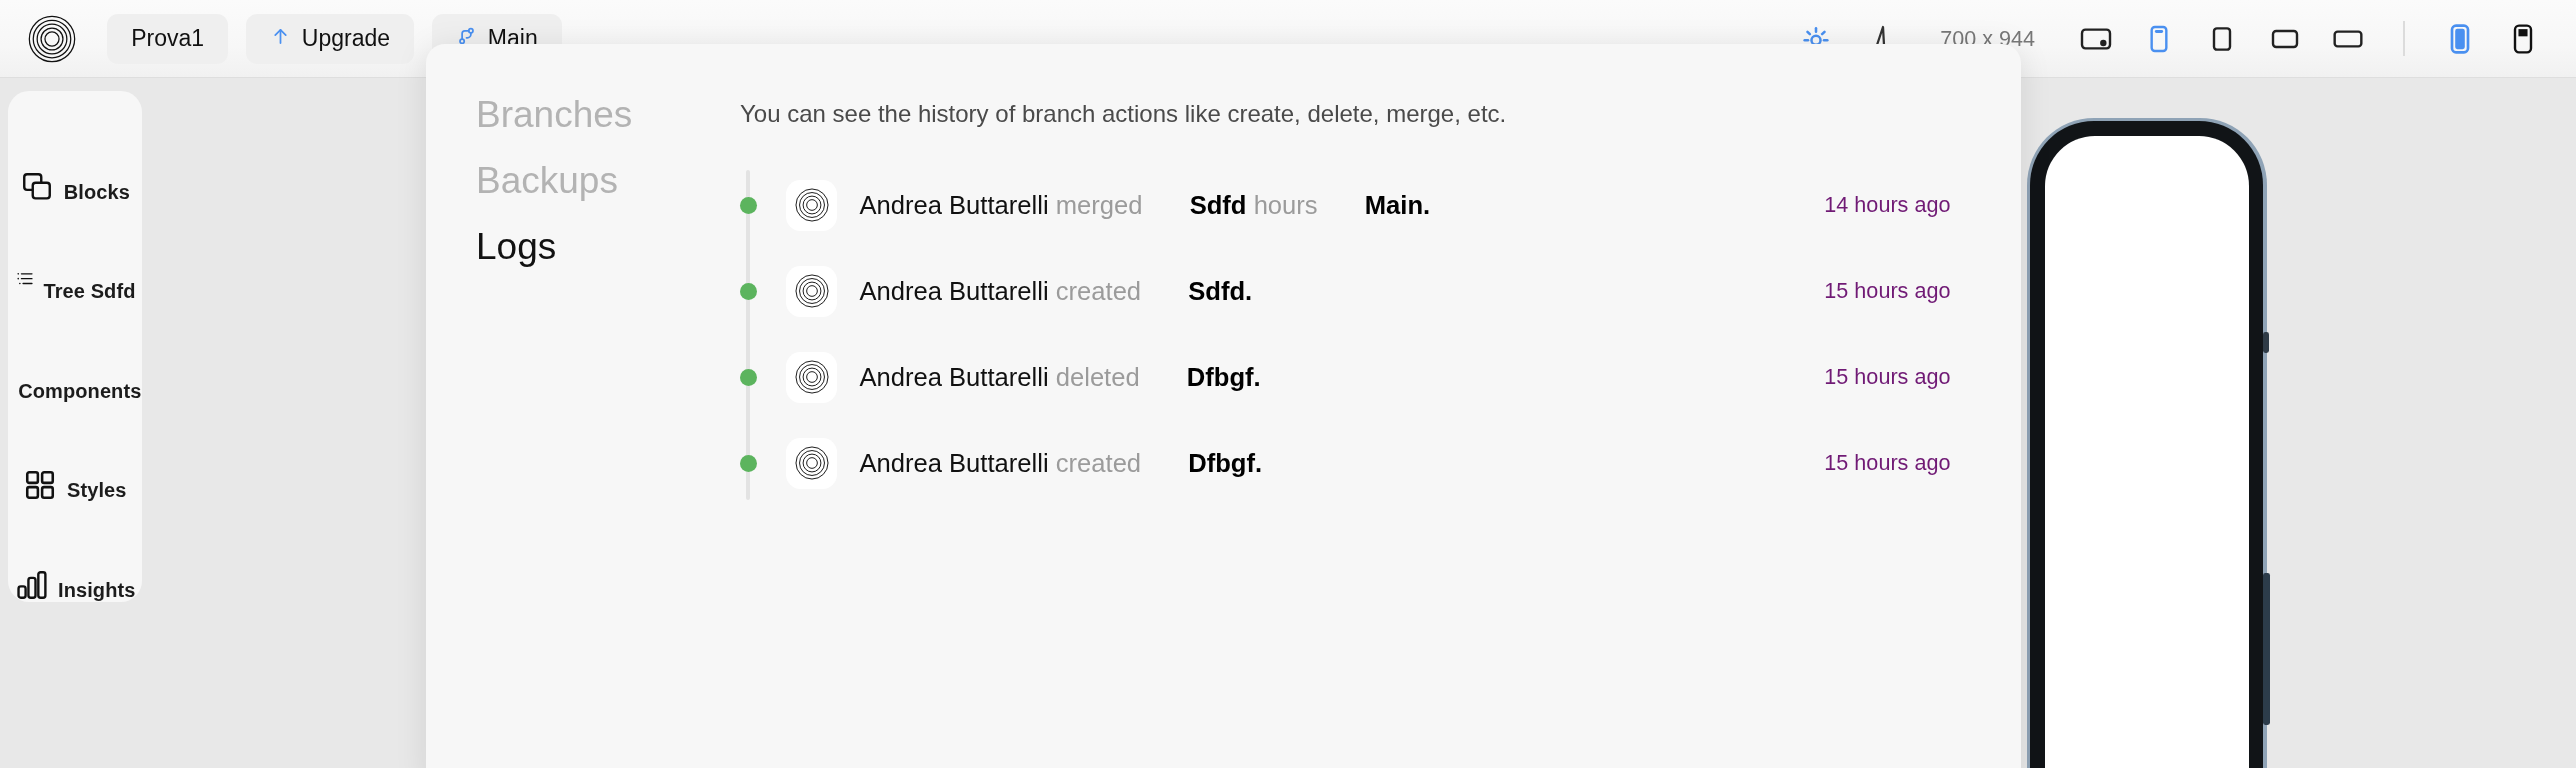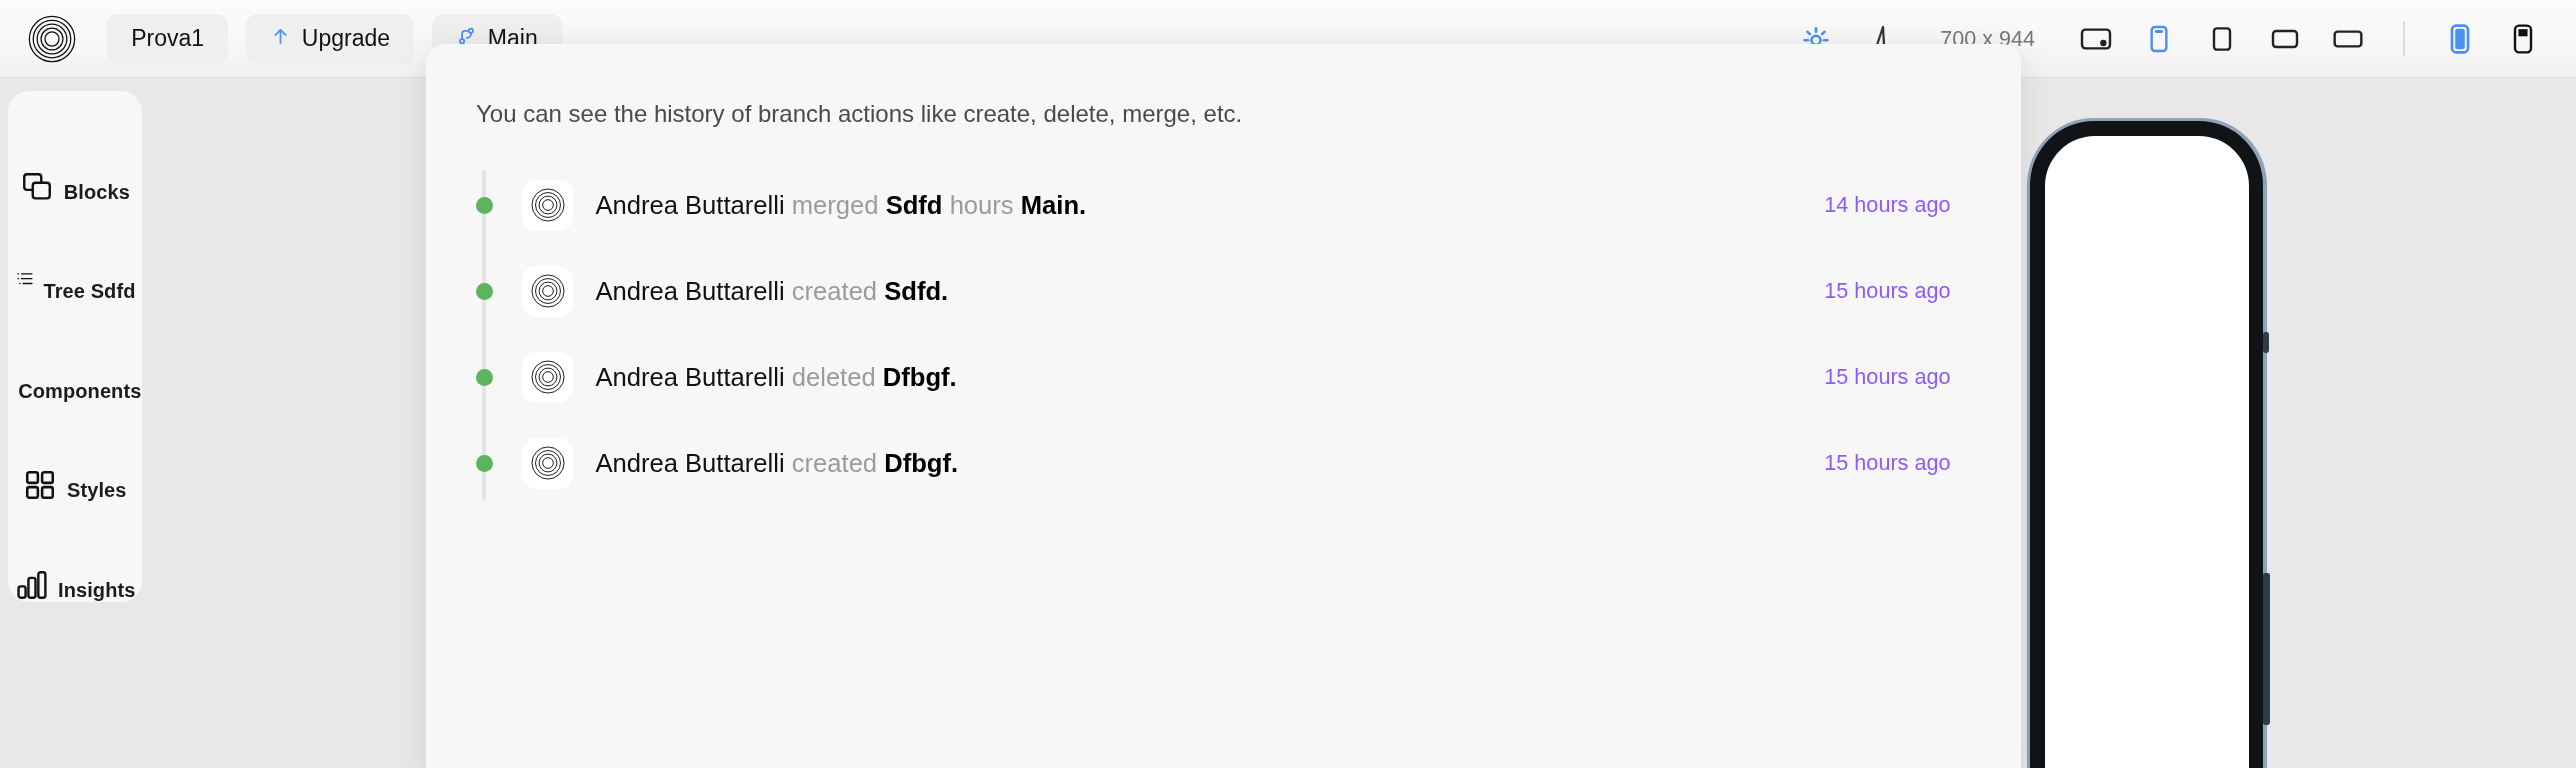--- a/index.html
+++ b/index.html
@@ -172,23 +172,23 @@
     margin-left: 46px; margin-right: 22.4px;
     background: #fff; border-radius: 14.4px;
     display: flex; align-items: center; justify-content: center;
   }
   .avatar svg { width: 38px; height: 38px; display: block; }
   .log-text {
     font-size: 25.6px; color: #111; white-space: nowrap;
     flex: 1 1 auto; min-width: 0;
   }
   .log-text .muted { color: #9b9b9b; }
-  .log-text .strong { font-weight: 700; color: #000; }
+  .log-text .strong { font-weight: 700; color: #000; margin-left: 40px; }
   .log-time {
-    font-size: 21.6px; color: #8b5cf6; white-space: nowrap;
+    font-size: 21.6px; color: #701a75; white-space: nowrap;
     flex: 0 0 auto; padding-right: 17.6px;
   }
 </style>
 </head>
 <body>
 
 <div id="app">
 
   <div class="canvas">
     <div class="phone">
@@ -372,20 +372,25 @@
       </span>
 
     </div>
   </div>
 
   <div class="modal">
 
 
     <div class="modal-body">
 
+      <nav class="modal-nav">
+        <div class="nav-item">Branches</div>
+        <div class="nav-item">Backups</div>
+        <div class="nav-item active">Logs</div>
+      </nav>
 
       <div class="modal-main">
 
         <div class="main-desc">You can see the history of branch actions like create, delete, merge, etc.</div>
 
         <div class="timeline">
           <div class="rail"></div>
 
           <div class="log-row">
             <span class="dot"></span>

